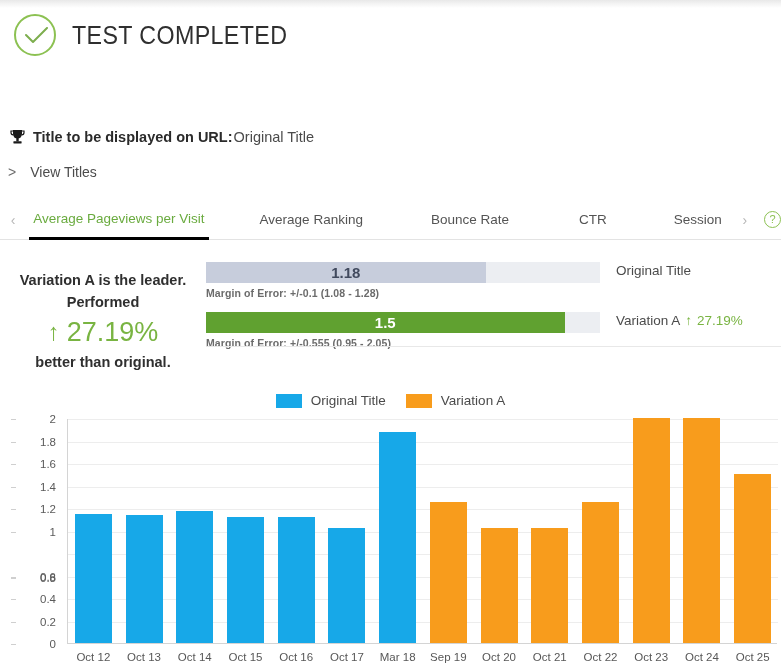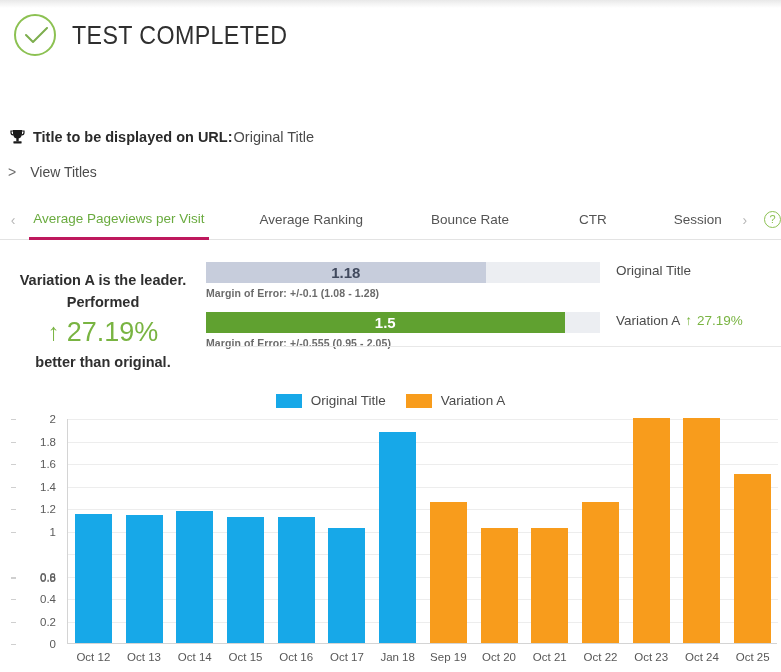--- a/index.html
+++ b/index.html
@@ -52,21 +52,21 @@
     position: absolute; top: 200px; left: 0; width: 781px; height: 40px;
     border-bottom: 1px solid #e3e3e3;
     display: flex; align-items: center;
   }
   .tab-arrow { width: 28px; text-align: center; color: #b6b6b6; font-size: 14px; cursor: pointer; }
   .tab {
     font-size: 13.5px; color: #545454; cursor: pointer;
     padding: 0 4px; height: 40px; display: flex; align-items: center;
     white-space: nowrap;
   }
-  .tab.active { color: #6aab3f; border-bottom: 3px solid #be185d; }
+  .tab.active { color: #6aab3f; border-bottom: 3px solid #000000; }
   .help-icon {
     width: 17px; height: 17px; border-radius: 50%;
     border: 1.4px solid #8cc152; color: #8cc152;
     font-size: 11px; line-height: 14px; text-align: center;
     margin-left: 6px; cursor: pointer; flex: 0 0 auto;
   }
 
   
   .summary { position: absolute; top: 258px; left: 0; width: 781px; }
   .summary-left {
@@ -274,21 +274,21 @@
         <div class="xtick" style="left: 76.0714px;">Oct 13</div>
         <div class="bar" title="Oct 14: 1.17" style="left: 108.286px; width: 37px; height: 131.625px; background: rgb(23, 168, 232);"></div>
         <div class="xtick" style="left: 126.786px;">Oct 14</div>
         <div class="bar" title="Oct 15: 1.12" style="left: 159px; width: 37px; height: 126px; background: rgb(23, 168, 232);"></div>
         <div class="xtick" style="left: 177.5px;">Oct 15</div>
         <div class="bar" title="Oct 16: 1.12" style="left: 209.714px; width: 37px; height: 126px; background: rgb(23, 168, 232);"></div>
         <div class="xtick" style="left: 228.214px;">Oct 16</div>
         <div class="bar" title="Oct 17: 1.02" style="left: 260.429px; width: 37px; height: 114.75px; background: rgb(23, 168, 232);"></div>
         <div class="xtick" style="left: 278.929px;">Oct 17</div>
         <div class="bar" title="Oct 18: 1.88" style="left: 311.143px; width: 37px; height: 211.5px; background: rgb(23, 168, 232);"></div>
-        <div class="xtick" style="left: 329.643px;">Jan 18</div>
+        <div class="xtick" style="left: 329.643px;">Mar 18</div>
         <div class="bar" title="Oct 19: 1.25" style="left: 361.857px; width: 37px; height: 140.625px; background: rgb(248, 156, 28);"></div>
         <div class="xtick" style="left: 380.357px;">Sep 19</div>
         <div class="bar" title="Oct 20: 1.02" style="left: 412.571px; width: 37px; height: 114.75px; background: rgb(248, 156, 28);"></div>
         <div class="xtick" style="left: 431.071px;">Oct 20</div>
         <div class="bar" title="Oct 21: 1.02" style="left: 463.286px; width: 37px; height: 114.75px; background: rgb(248, 156, 28);"></div>
         <div class="xtick" style="left: 481.786px;">Oct 21</div>
         <div class="bar" title="Oct 22: 1.25" style="left: 514px; width: 37px; height: 140.625px; background: rgb(248, 156, 28);"></div>
         <div class="xtick" style="left: 532.5px;">Oct 22</div>
         <div class="bar" title="Oct 23: 2" style="left: 564.714px; width: 37px; height: 225px; background: rgb(248, 156, 28);"></div>
         <div class="xtick" style="left: 583.214px;">Oct 23</div>

